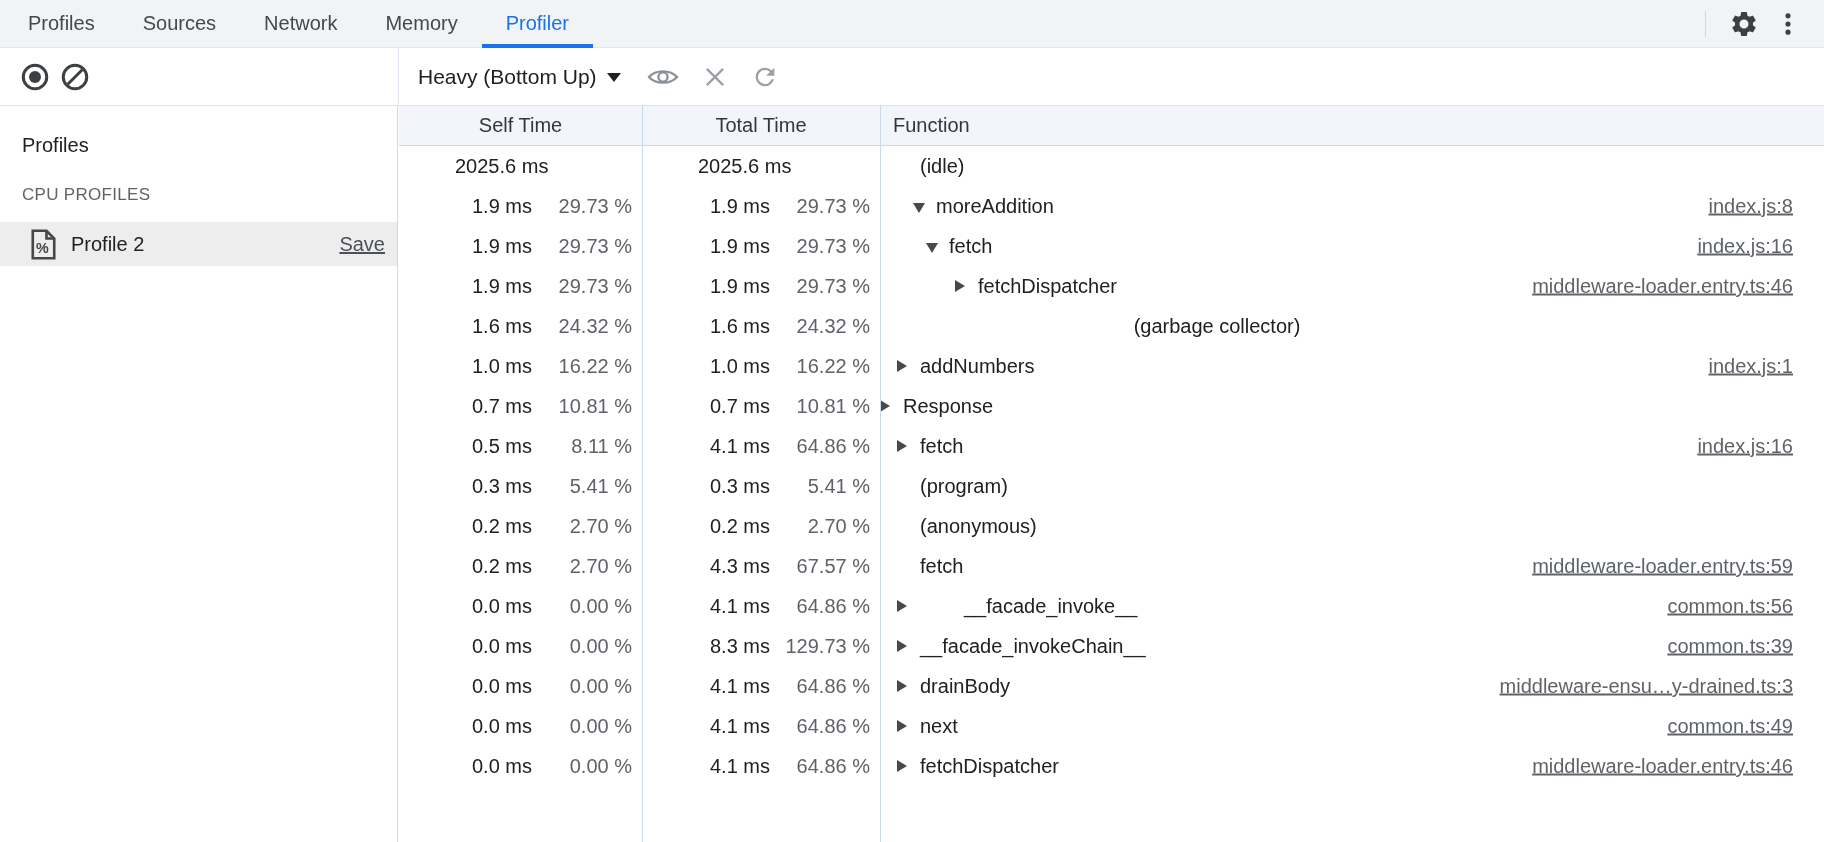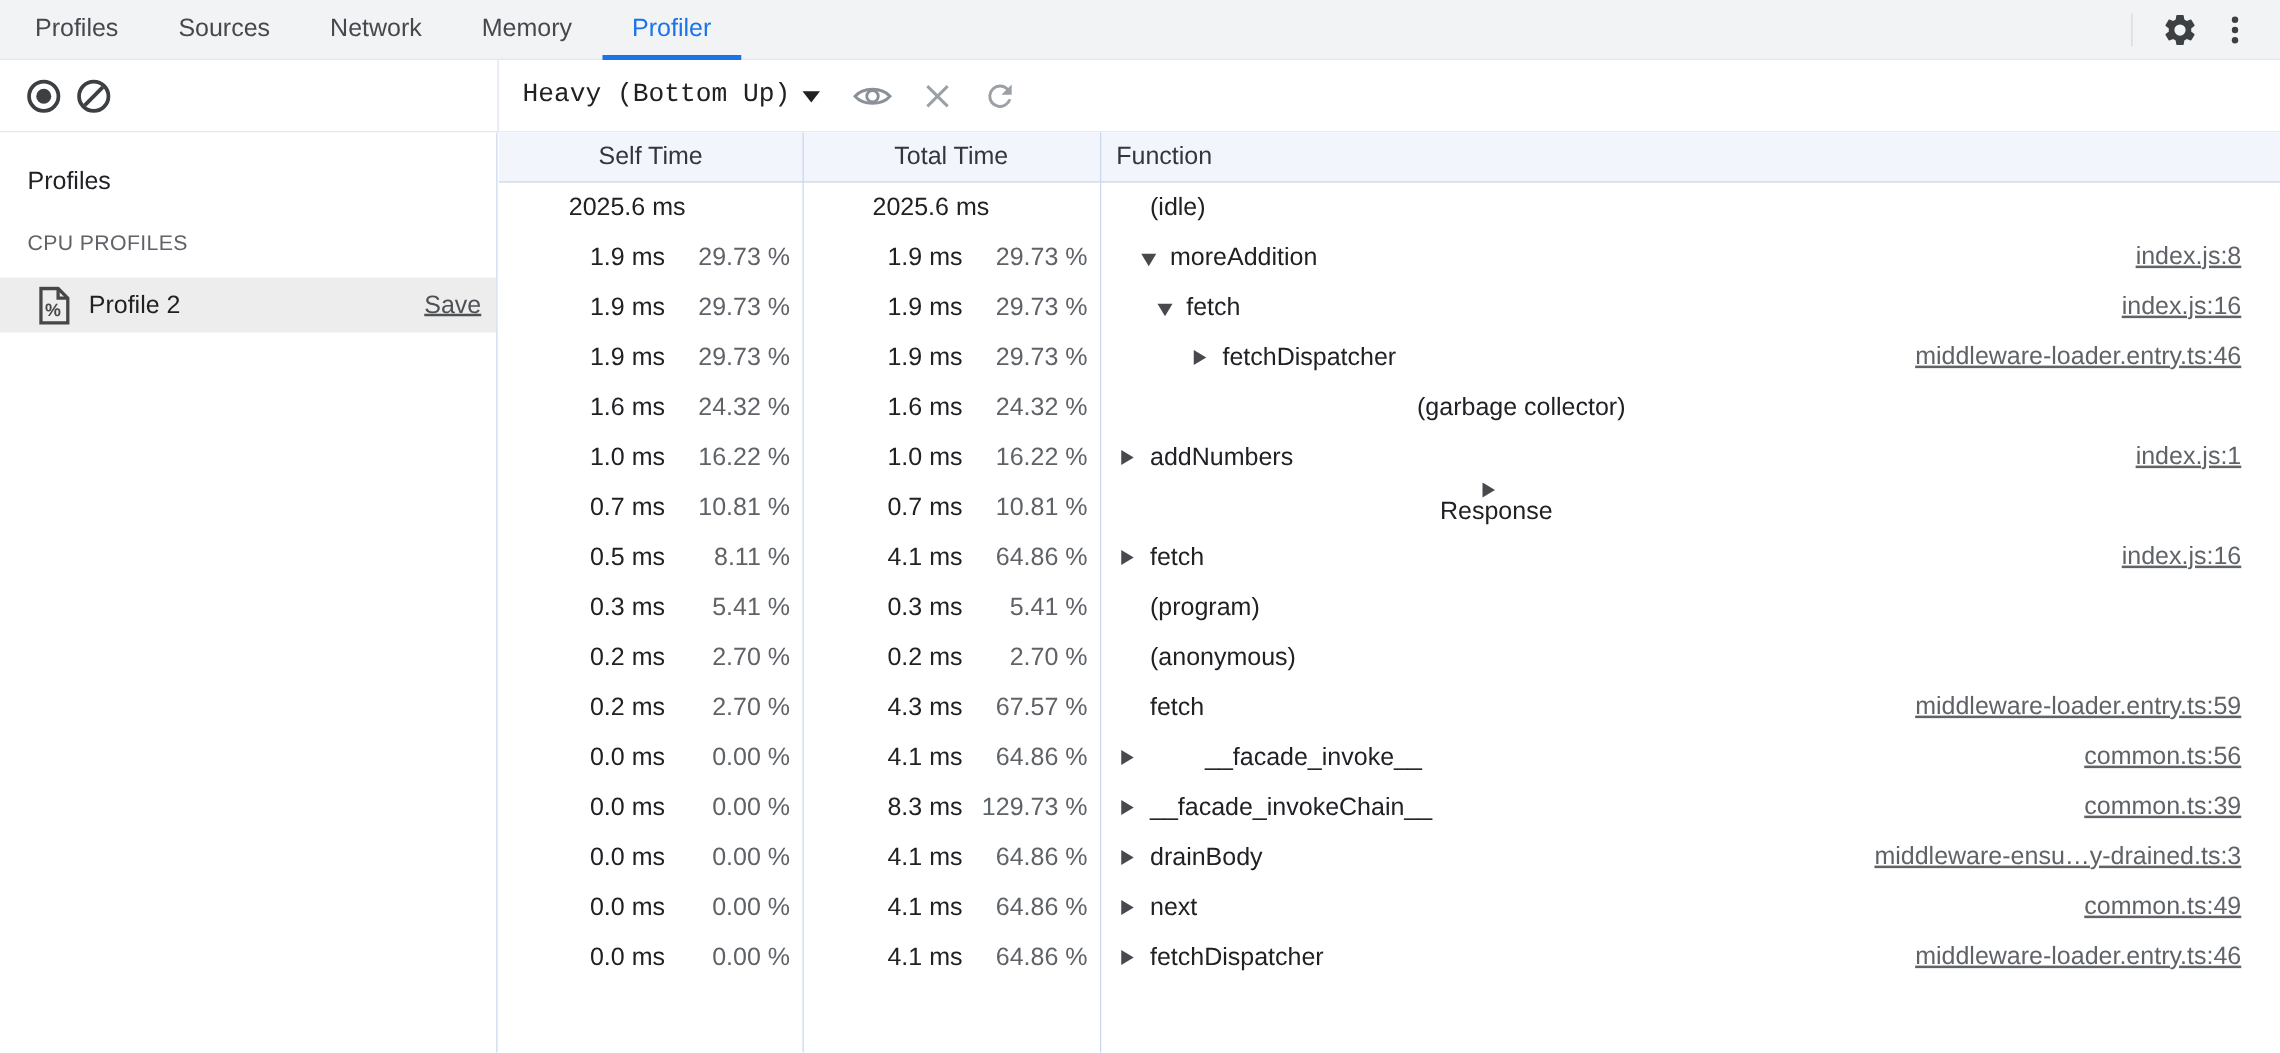--- a/index.html
+++ b/index.html
@@ -34,21 +34,21 @@
 
   
   .toolbar{
     position:absolute;left:0;top:48px;right:0;height:57px;background:#fff;
     border-bottom:1px solid #dde3ef;display:flex;
   }
   .toolbar-left{width:398px;display:flex;align-items:center;padding-left:19px;box-sizing:border-box;}
   .toolbar-left .iconbtn{margin:0 8px 0 0;width:32px;height:32px;}
   .toolbar-right{flex:1;border-left:1px solid #dde3ef;display:flex;align-items:center;padding-left:19px;}
   .view-select{display:flex;align-items:center;cursor:pointer;}
-  .view-label{font-size:21px;color:#202124;font-family:Liberation Mono, monospace;}
+  .view-label{font-size:21px;color:#202124;}
   .caret{
     width:0;height:0;margin-left:10px;margin-top:2px;
     border-left:7px solid transparent;border-right:7px solid transparent;border-top:9px solid #202124;
   }
   .tb-ico{margin-left:24px;}
 
   
   .sidebar{
     position:absolute;left:0;top:106px;bottom:0;width:398px;box-sizing:border-box;
     border-right:1px solid #ccd8ee;background:#fff;
@@ -289,21 +289,21 @@
         </div>
         <div class="grow">
           <div class="cell time" style="width: 243px;">
             <span class="ms">0.7 ms</span>
             <span class="pct">10.81 %</span>
           </div>
           <div class="cell time" style="width: 238px;">
             <span class="ms">0.7 ms</span>
             <span class="pct">10.81 %</span>
           </div>
-          <div class="cell fn" style=" flex-direction: column;">
+          <div class="cell fn" style="">
             <span class="arrow closed"></span>
             <span class="fname">Response</span>
           </div>
         </div>
         <div class="grow">
           <div class="cell time" style="width: 243px; justify-content: flex-end;">
             <span class="ms">0.5 ms</span>
             <span class="pct">8.11 %</span>
           </div>
           <div class="cell time" style="width: 238px;">

